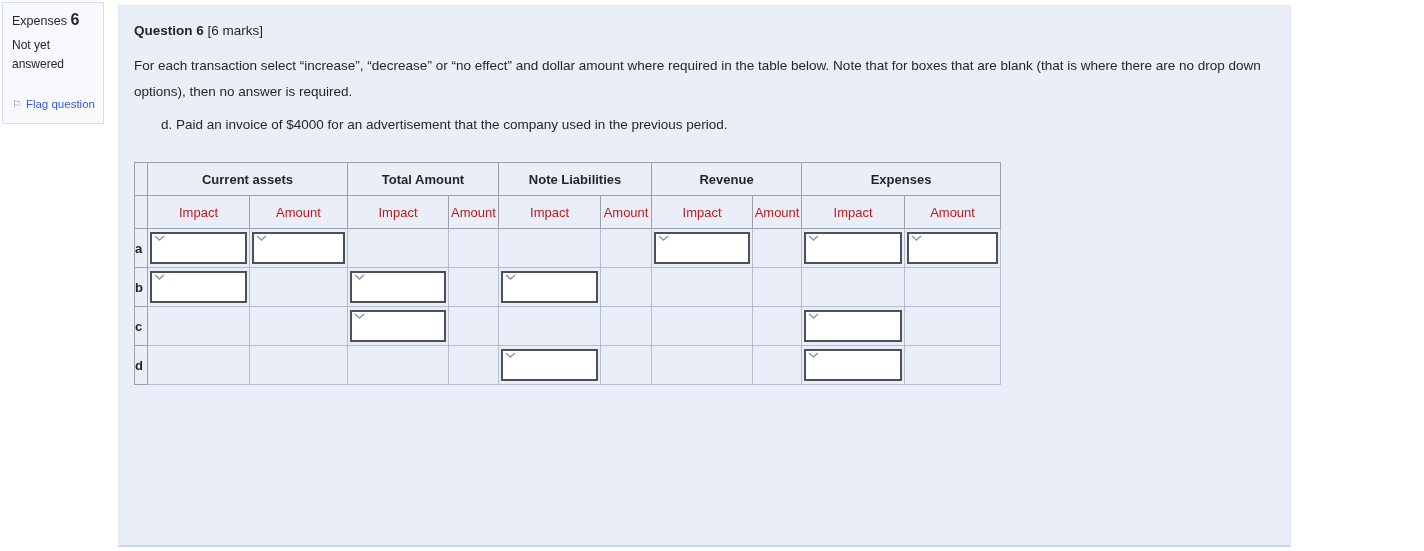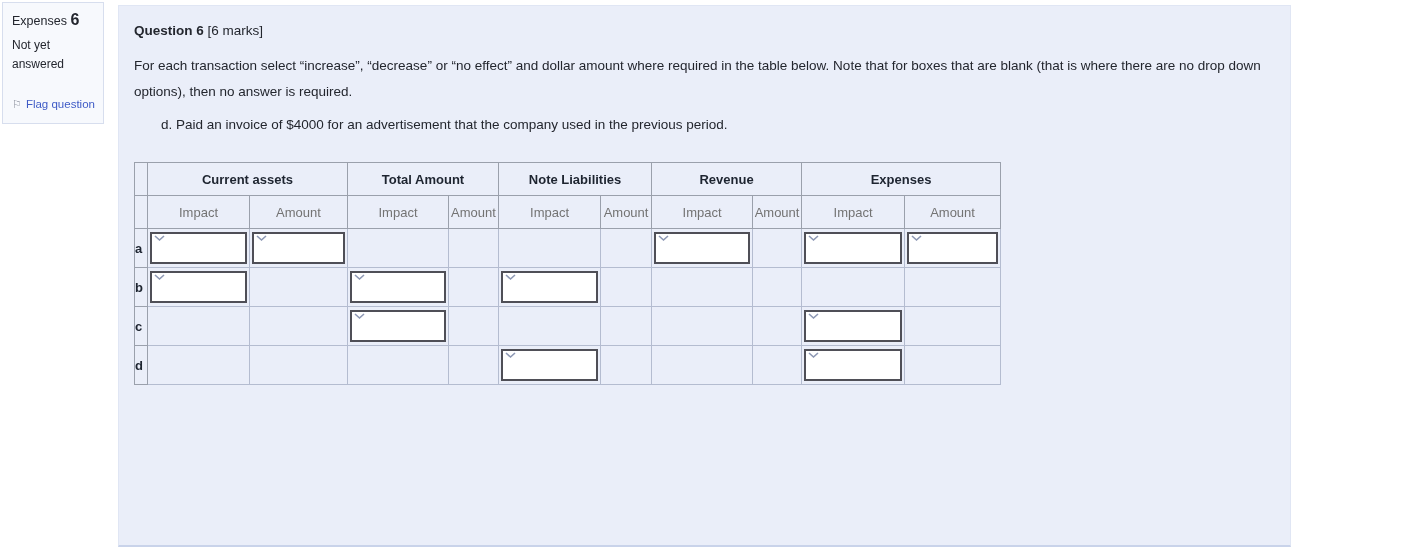--- a/index.html
+++ b/index.html
@@ -36,21 +36,21 @@
     border-collapse:collapse;table-layout:fixed;width:866px;margin-top:24px;
     background:transparent;
   }
   table.qtable{border:1px solid #82878f;}
   .qtable th,.qtable td{
     border:1px solid #b4bcd0;overflow:hidden;padding:0;
     font-size:13px;text-align:center;vertical-align:middle;
   }
   .qtable thead th{border-color:#9aa0ac;}
   .qtable tr.group th{height:32px;font-weight:700;color:#1d2430;}
-  .qtable tr.sub th{height:32px;font-weight:400;color:#737373;white-space:nowrap;}
+  .qtable tr.sub th{height:32px;font-weight:400;color:#b91c1c;white-space:nowrap;}
   .qtable tbody td{height:38px;}
   .qtable tbody th.rowlabel{
     font-weight:700;text-align:left;vertical-align:middle;
     font-size:13px;color:#1d2430;border-color:#9aa0ac;
   }
   
   .sel{
     position:relative;background:#ffffff;border:2px solid #4f4f57;
     height:32px;margin:1px 2px;box-sizing:border-box;cursor:pointer;
   }

